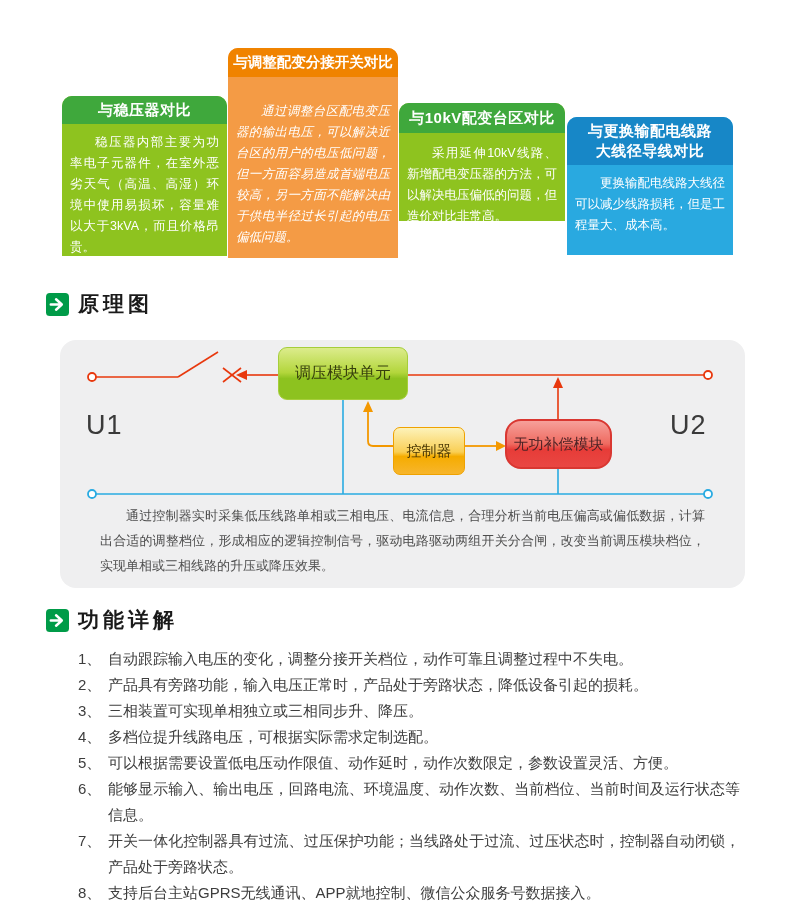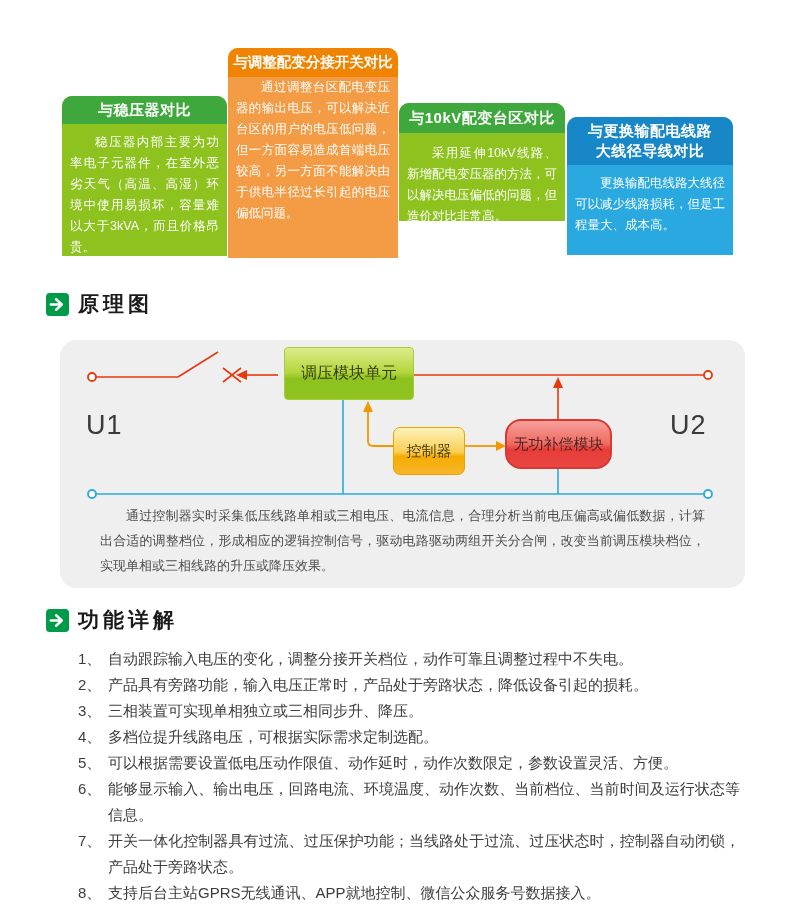--- a/index.html
+++ b/index.html
@@ -16,21 +16,21 @@
     white-space:pre-line;line-height:1.35;letter-spacing:.5px;
   }
   .card-body{
     color:#fff;font-size:12.5px;line-height:21px;text-align:justify;
     padding:8px 8px 0 8px;text-indent:2em;
   }
   #card1{left:62px;top:96px;width:165px;height:160px;background:#8ec31f;}
   #card1 .card-head{height:28px;background:#3fa83c;}
   #card2{left:228px;top:48px;width:170px;height:210px;background:#f49b45;}
   #card2 .card-head{height:29px;background:#f08300;font-size:14.5px;letter-spacing:0;}
-  #card2 .card-body{padding-top:0;}
+  #card2 .card-body{padding-top:24px;font-style:italic;}
   #card3{left:399px;top:103px;width:166px;height:118px;background:#8ec31f;}
   #card3 .card-head{height:30px;background:#3fa83c;}
   #card3 .card-body{padding-top:10px;}
   #card4{left:567px;top:117px;width:166px;height:138px;background:#29a9e0;}
   #card4 .card-head{height:48px;background:#1787c7;}
 
   
   .sec-header{position:absolute;left:46px;display:flex;align-items:center;gap:9px;}
   .sec-icon{width:23px;height:23px;flex:0 0 auto;}
   .sec-title{font-size:21px;font-weight:bold;color:#1a1a1a;letter-spacing:4px;}
@@ -41,21 +41,21 @@
   .panel{
     position:absolute;left:60px;top:340px;width:685px;height:248px;
     background:#efeff0;border-radius:16px;
   }
   .panel svg{position:absolute;left:0;top:0;}
   .dbox{
     position:absolute;display:flex;align-items:center;justify-content:center;
     text-align:center;box-sizing:border-box;
   }
   .dbox-green{
-    left:224px;top:7px;width:130px;height:53px;border-radius:4px;
+    left:218px;top:7px;width:130px;height:53px;border-radius:9px;
     background:linear-gradient(180deg,#dcec8c 0%,#b3d63c 48%,#8dc21f 60%,#8dc21f 100%);
     border:1px solid #a6ce3b;color:#37400d;font-size:16px;
   }
   .dbox-yellow{
     left:333px;top:87px;width:72px;height:48px;border-radius:7px;
     background:linear-gradient(180deg,#fdf2b9 0%,#f9cf55 52%,#f5ac00 62%,#f7b52c 100%);
     border:1px solid #efa200;color:#4c3a06;font-size:15px;
   }
   .dbox-red{
     left:445px;top:79px;width:107px;height:50px;border-radius:16px;

